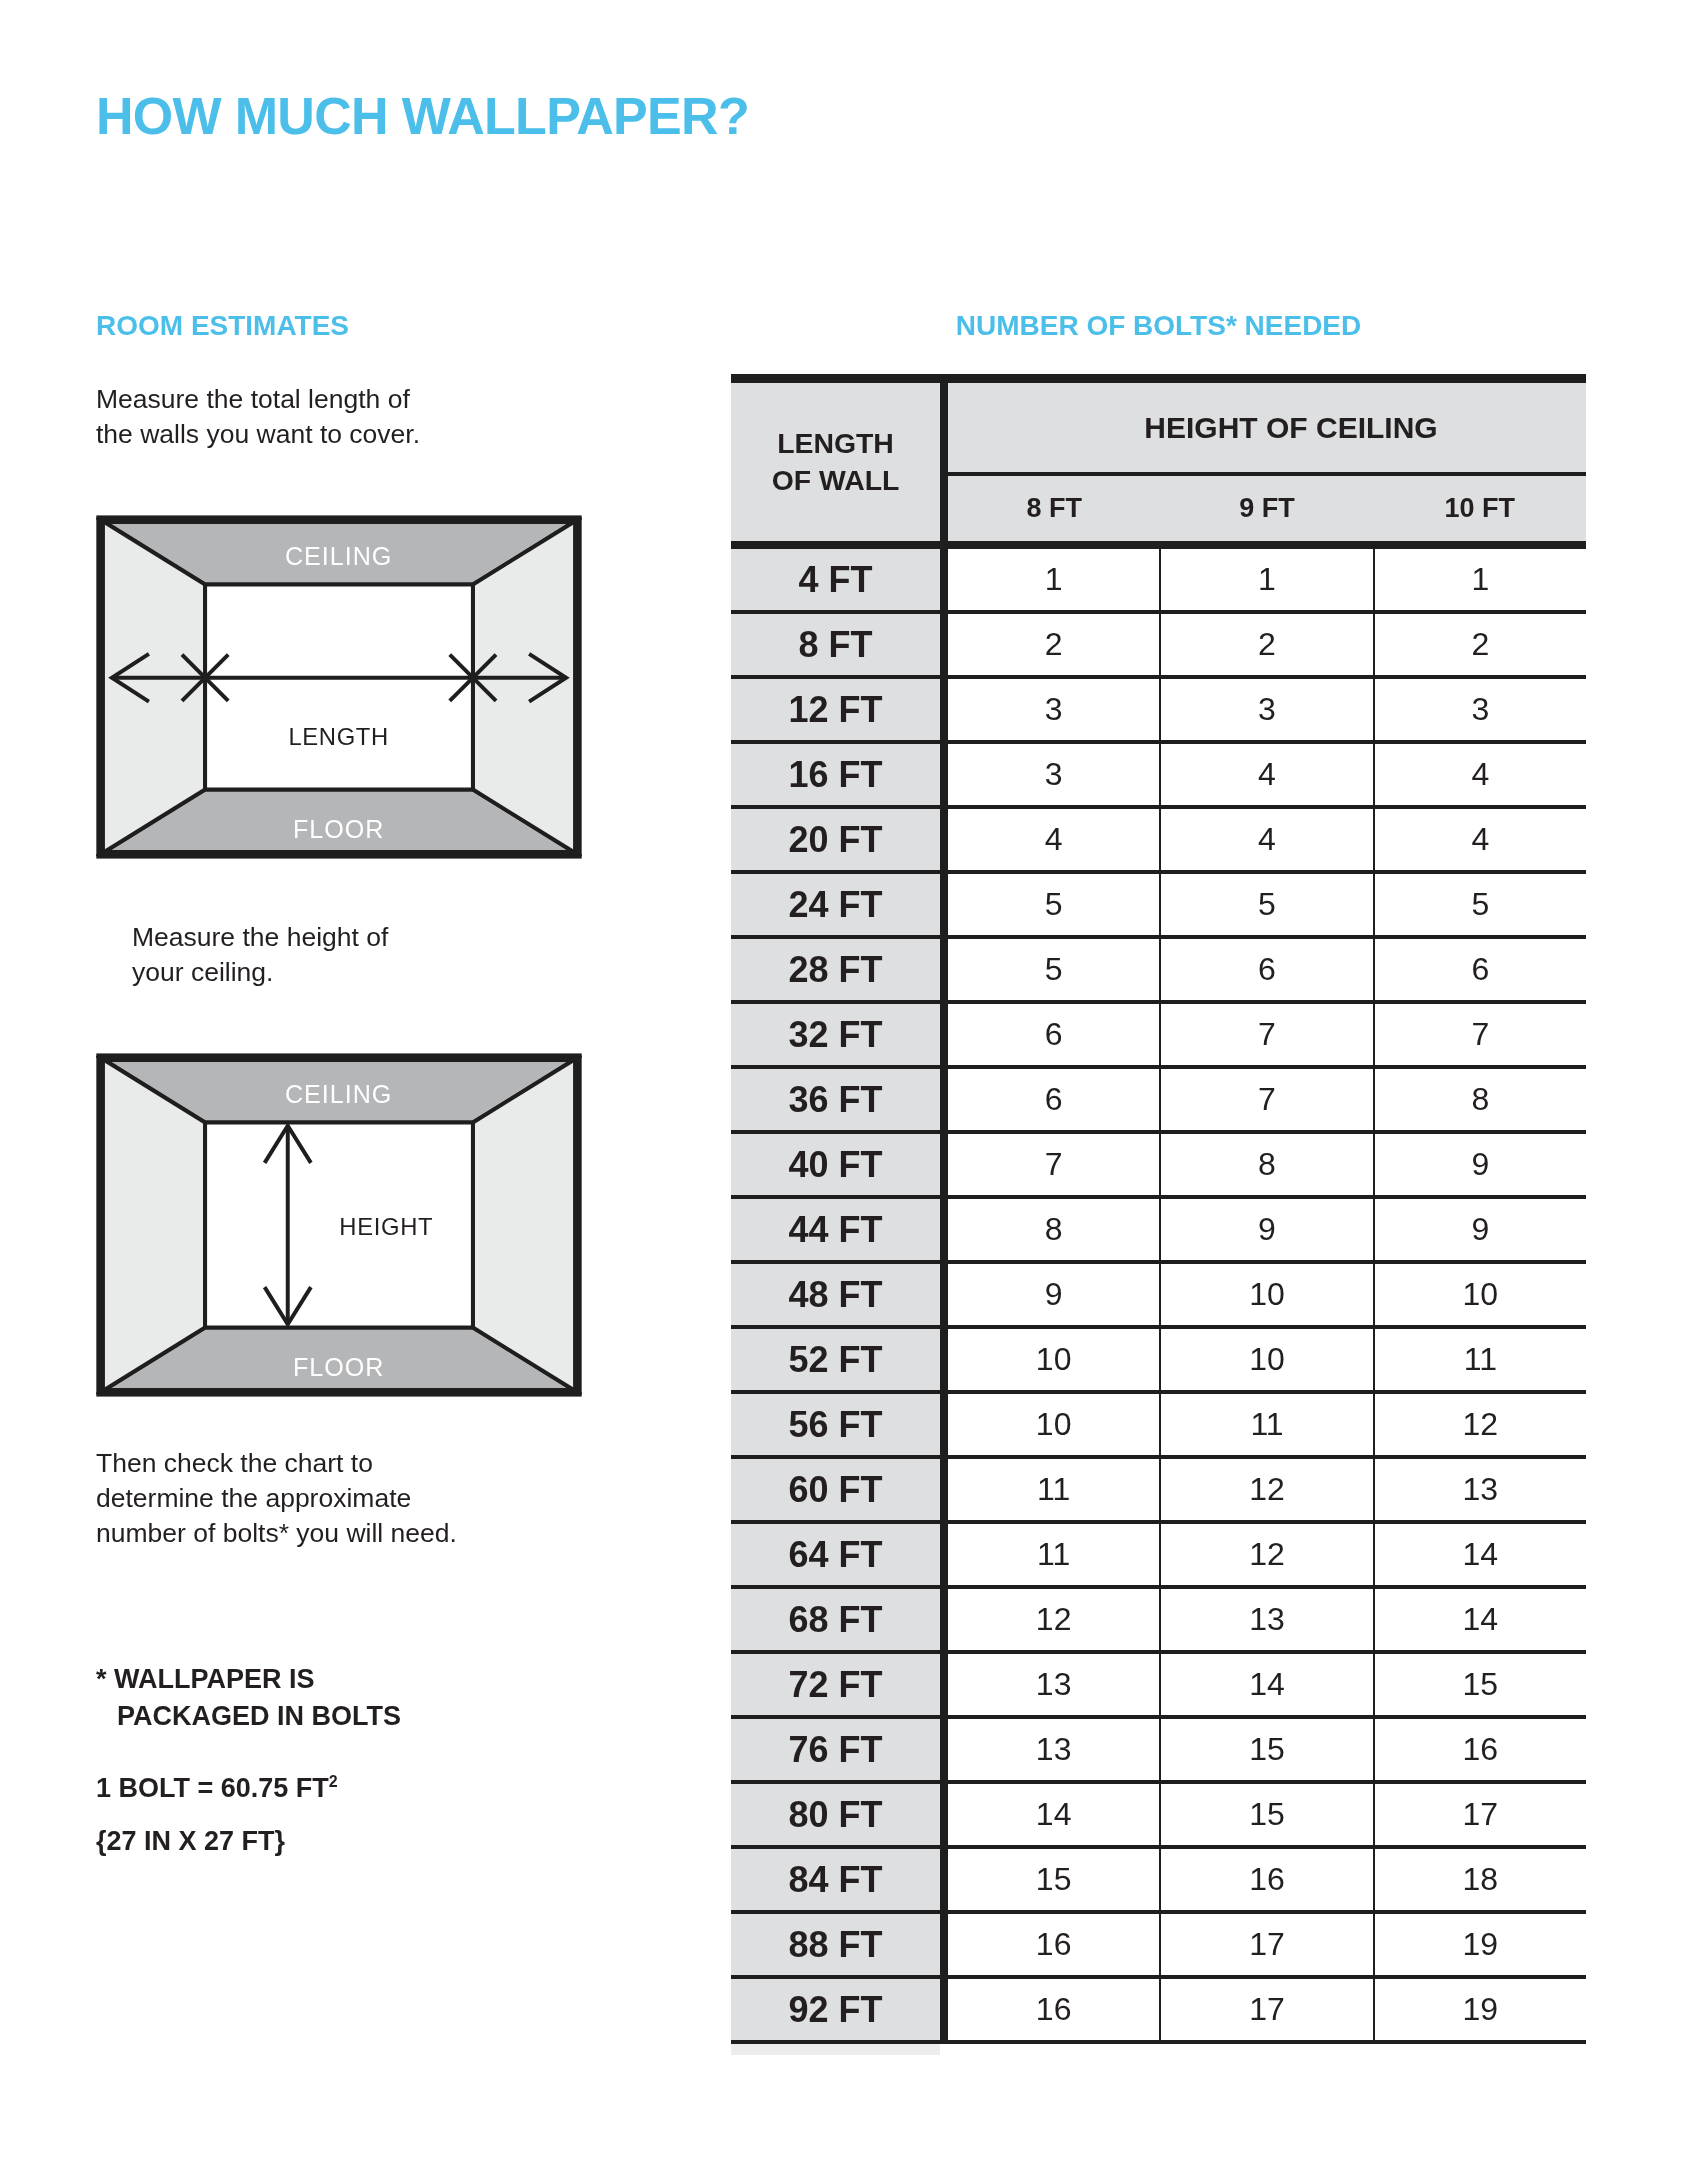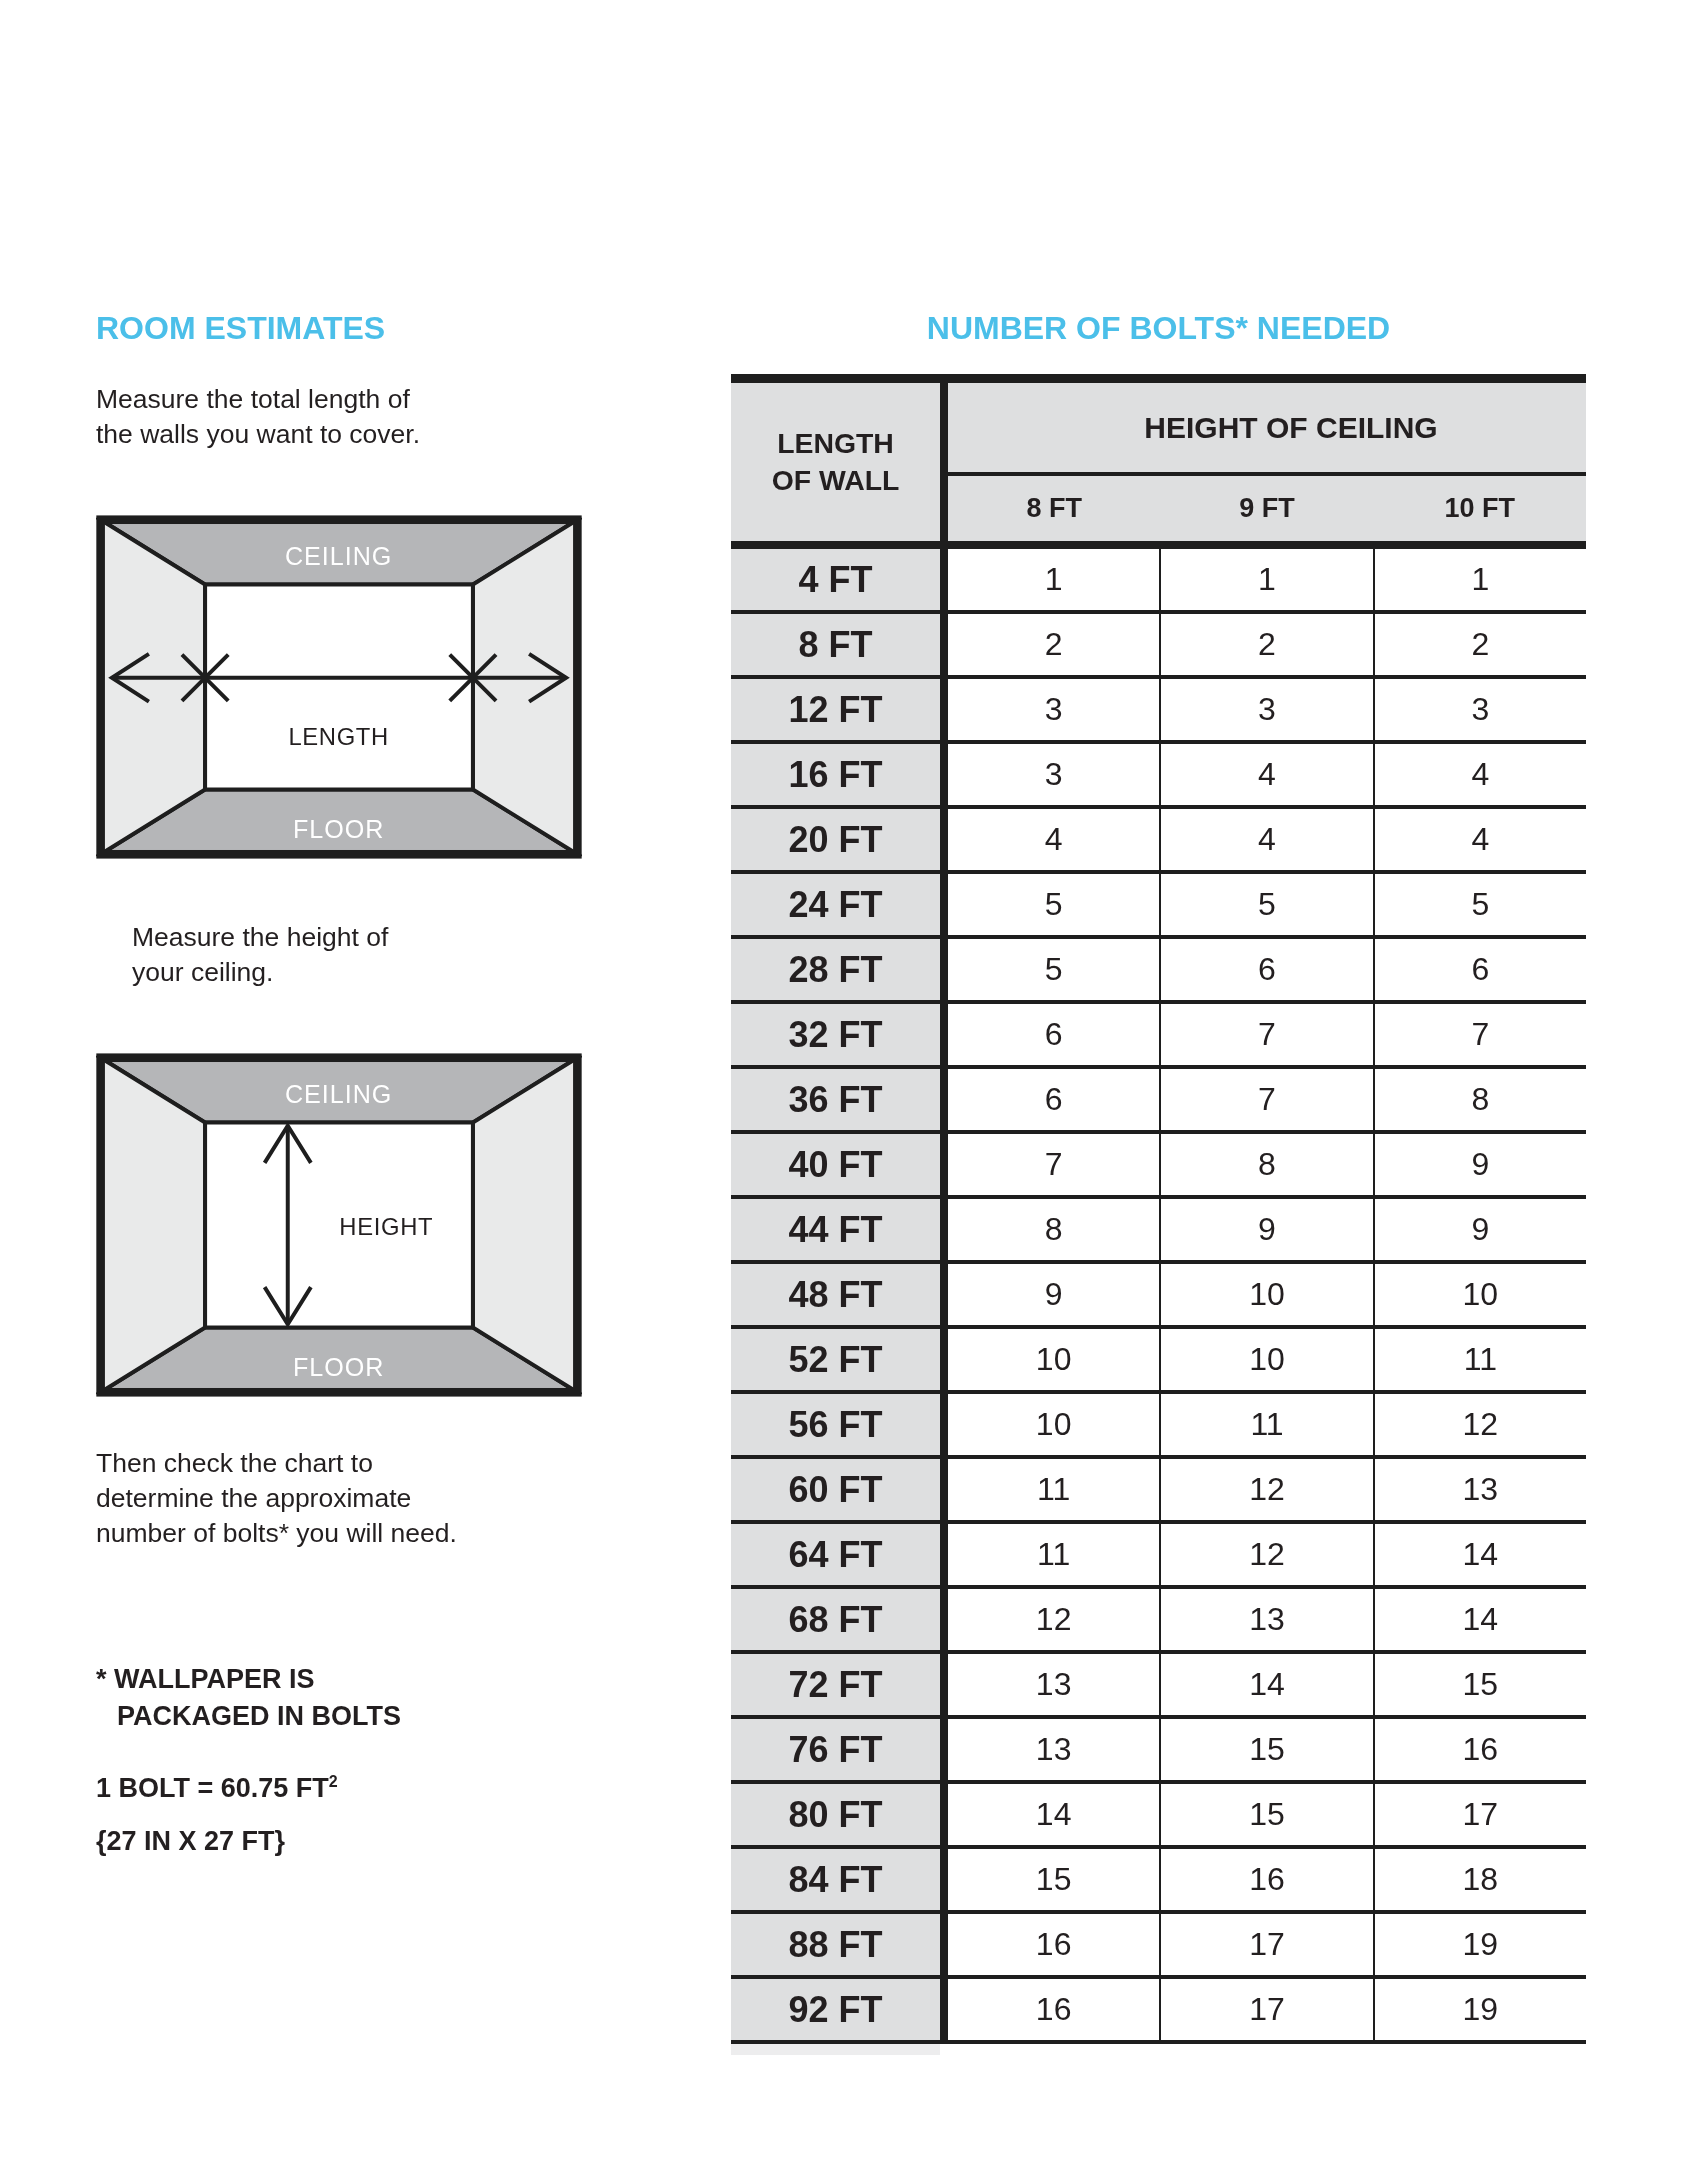--- a/index.html
+++ b/index.html
@@ -5,21 +5,21 @@
   html,body{margin:0;padding:0;background:#ffffff;}
   .page{
     position:relative;width:1687px;height:2183px;background:#ffffff;overflow:hidden;
     font-family:"Liberation Sans","DejaVu Sans",sans-serif;color:#231F20;
   }
   .abs{position:absolute;}
   .title{
     left:96px;top:86px;font-size:52px;font-weight:bold;color:#4BBFE9;letter-spacing:-0.7px;
   }
   .section-head{
-    font-size:32px;font-weight:bold;color:#4BBFE9;letter-spacing:0;
+    font-size:28px;font-weight:bold;color:#4BBFE9;letter-spacing:0;
   }
   .left-head{left:96px;top:310px;}
   .right-head{left:731px;top:310px;width:855px;text-align:center;}
   .para{font-size:26.5px;line-height:35px;color:#231F20;}
   .p1{left:96px;top:382px;}
   .p2{left:96px;top:920px;margin-left:36px;}
   .p3{left:96px;top:1446px;}
   .note{left:96px;top:1661px;font-size:27px;line-height:37px;font-weight:bold;}
   .note .indent{padding-left:21px;}
   .boltline1{left:96px;top:1773px;font-size:27px;font-weight:bold;}
@@ -62,20 +62,21 @@
   }
   .cell{flex:1;background:#ffffff;display:flex;align-items:center;justify-content:center;font-size:32px;font-weight:normal;}
   .cell + .cell{border-left:2.6px solid #1E1E1E;}
   .tabshadow{width:209px;height:10.6px;background:#DEDFE0;opacity:.55;}
 </style>
 </head>
 <body>
 
 <div class="page">
 
+  <div class="abs title">HOW MUCH WALLPAPER?</div>
 
   <div class="abs section-head left-head">ROOM ESTIMATES</div>
   <div class="abs section-head right-head">NUMBER OF BOLTS* NEEDED</div>
 
   <div class="abs para p1">
     <div>Measure the total length of</div>
     <div>the walls you want to cover.</div>
   </div>
 
   <svg class="diagram d1" width="486" height="344" viewBox="0 0 735 520">

